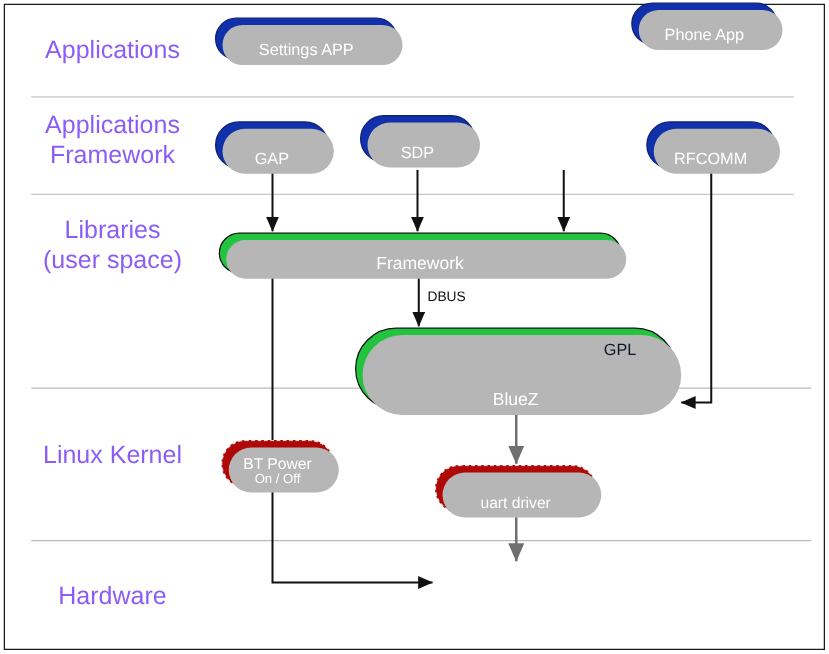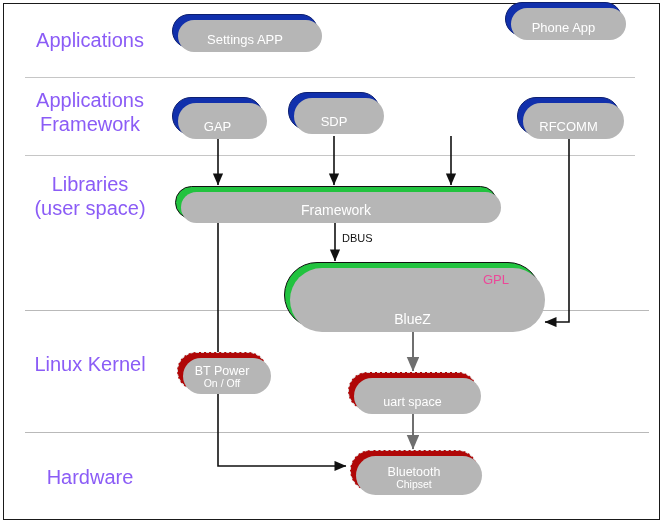--- a/index.html
+++ b/index.html
@@ -77,21 +77,21 @@
   .node-red{
     background:#b00707;
     border:1.5px dashed #d9d9d9;
     font-size:12.5px;
   }
   .line1{display:block;}
   .line2{display:block;font-size:10.5px;margin-top:-1px;}
 
   .gpl-tag{
     position:absolute;
-    color:#ec4899;
+    color:#0f172a;
     font-size:13px;
     z-index:6;
   }
   .edge-label{
     position:absolute;
     color:#111111;
     font-size:11px;
     z-index:6;
   }
 </style>
@@ -202,22 +202,17 @@
   <div class="edge-label" style="left:342px;top:232px;">DBUS</div>
 
   <div class="node node-red" style="left:177px;top:352px;width:90px;height:38px;">
     <span class="shadow"></span>
     <span class="line1">BT Power</span>
     <span class="line2">On / Off</span>
   </div>
 
   <div class="node node-red" style="left:348px;top:372px;width:129px;height:38px;">
     <span class="shadow"></span>
-    <span class="line1">uart space</span>
-  </div>
-
-  <div class="node node-red" style="left:350px;top:450px;width:128px;height:41px;">
-    <span class="shadow"></span>
-    <span class="line1">Bluetooth</span>
-    <span class="line2">Chipset</span>
-  </div>
+    <span class="line1">uart driver</span>
+  </div>
+
 
 </div>
 
 </body></html>

